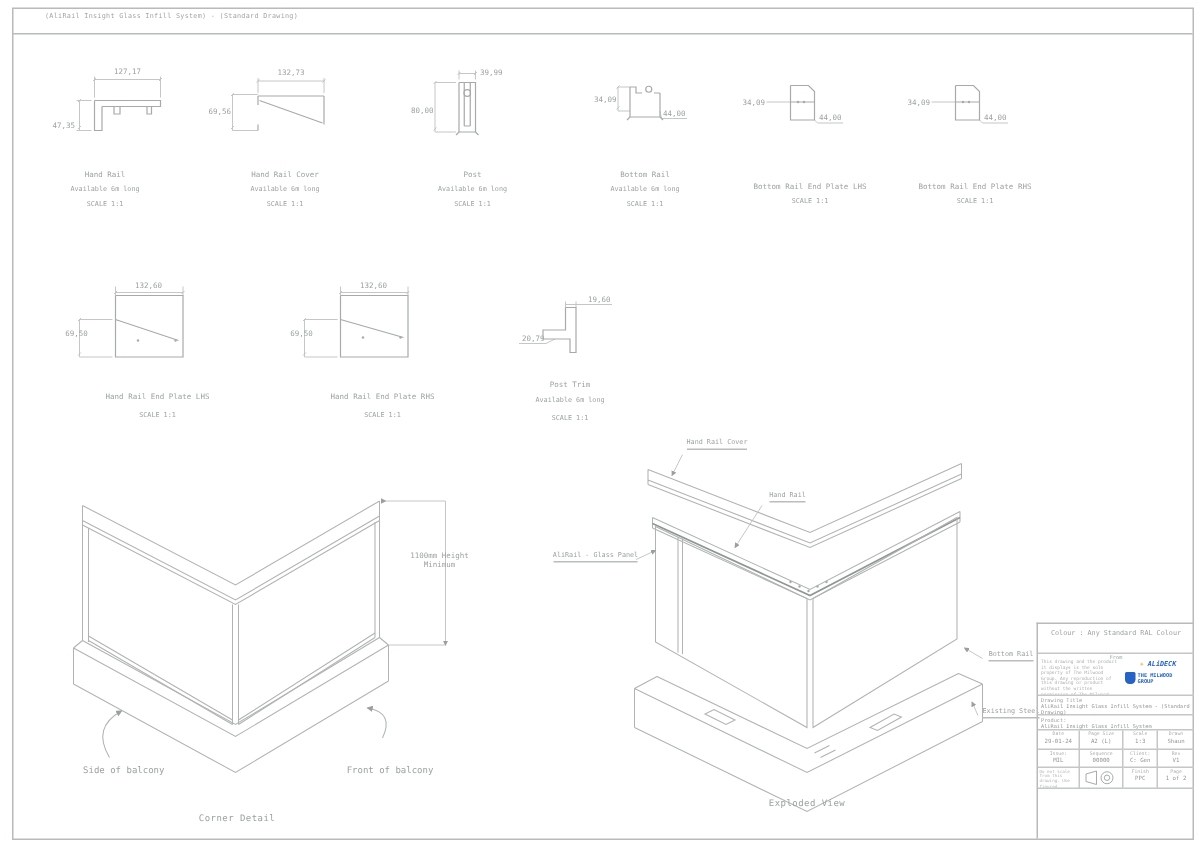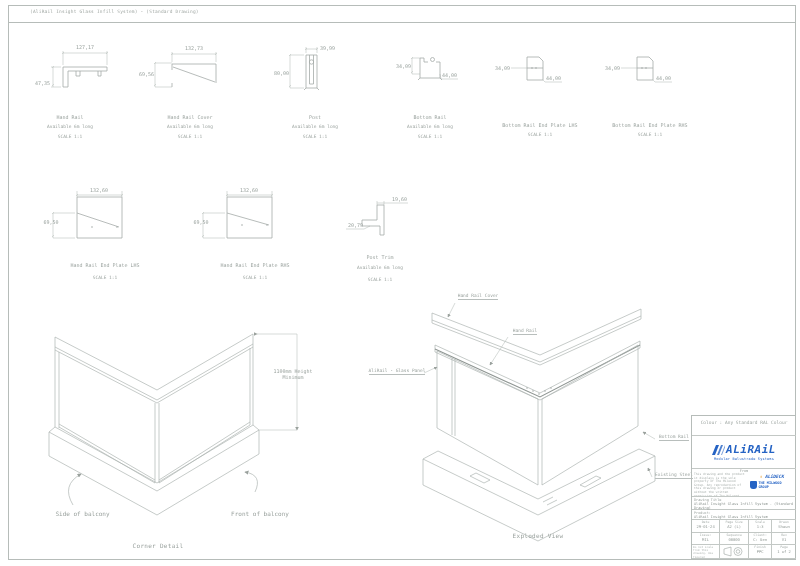--- a/index.html
+++ b/index.html
@@ -242,31 +242,20 @@
   <div class="isolabel" style="left:452px;top:293px;width:52px"><span>Hand Rail Cover</span></div>
   <div class="isolabel" style="left:505px;top:328px;width:40px"><span>Hand Rail</span></div>
   <div class="isolabel" style="left:368px;top:368px;width:58px"><span>AliRail - Glass Panel</span></div>
   <div class="isolabel" style="left:652px;top:434px;width:44px"><span>Bottom Rail</span></div>
   <div class="isolabel" style="left:648px;top:472px;width:52px"><span>Existing Steel</span></div>
   <div class="viewcap" style="left:488px;top:532px;width:100px">Exploded View</div>
 
   <div class="tblock">
     <div class="tb-sec tb-colour">Colour : Any Standard RAL Colour</div>
 
-    <div class="tb-sec tb-logobox">
-      <div class="logo-row">
-        <svg width="13" height="12">
-          <path d="M4,1 L7,1 L3,11 L0,11 Z" fill="#2563c4"></path>
-          <path d="M9,1 L11,1 L7,11 L5,11 Z" fill="#2563c4" opacity=".8"></path>
-          <path d="M13,1 L14,1 L10,11 L9,11 Z" fill="#2563c4" opacity=".6"></path>
-        </svg>
-        <span class="logo-word">ALiRAiL</span>
-      </div>
-      <div class="logo-tag">Modular Balustrade Systems</div>
-    </div>
 
     <div class="tb-sec tb-from">
       <div class="from-lbl">From</div>
       <div class="from-row">
         <div class="discl">This drawing and the product it displays is the sole property of The Milwood Group. Any reproduction of this drawing or product without the written permission of The Milwood Group is prohibited.</div>
         <div class="partners">
           <div class="p-alideck"><span class="sun">✳</span> <span>ALiDECK</span></div>
           <div class="p-milwood">
               <span class="shield"></span>
               <span>THE MILWOOD GROUP</span>

